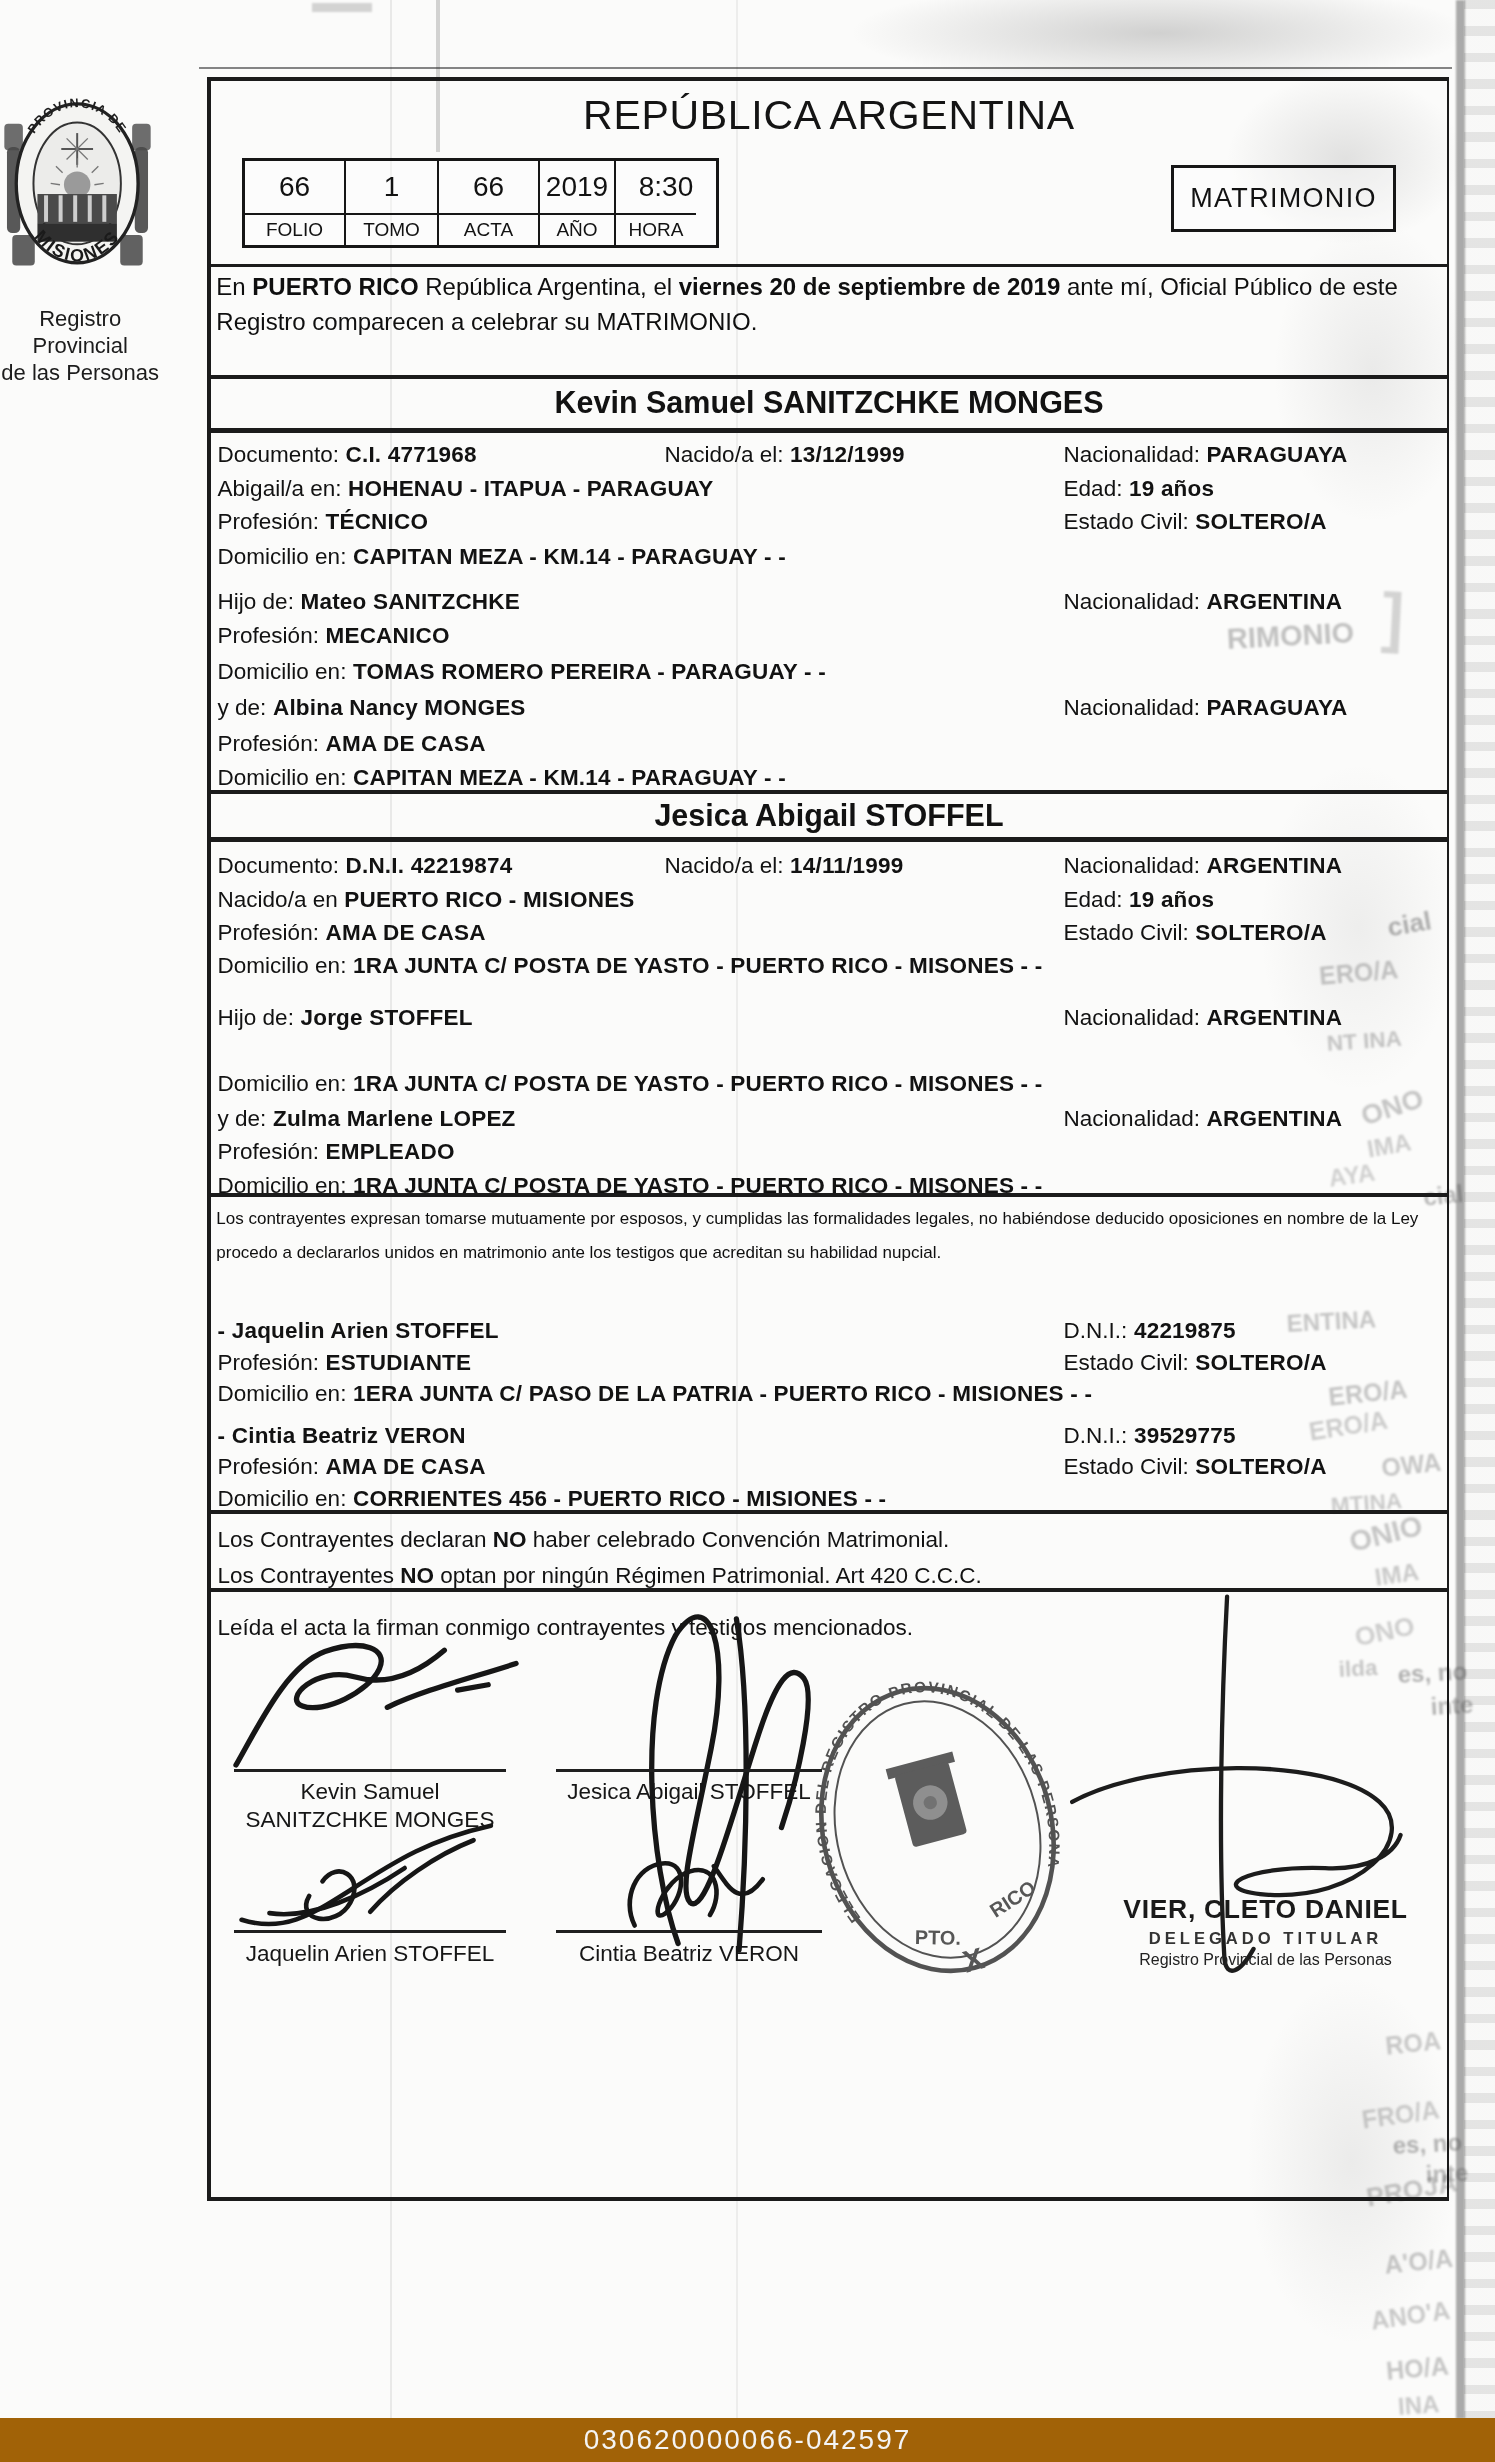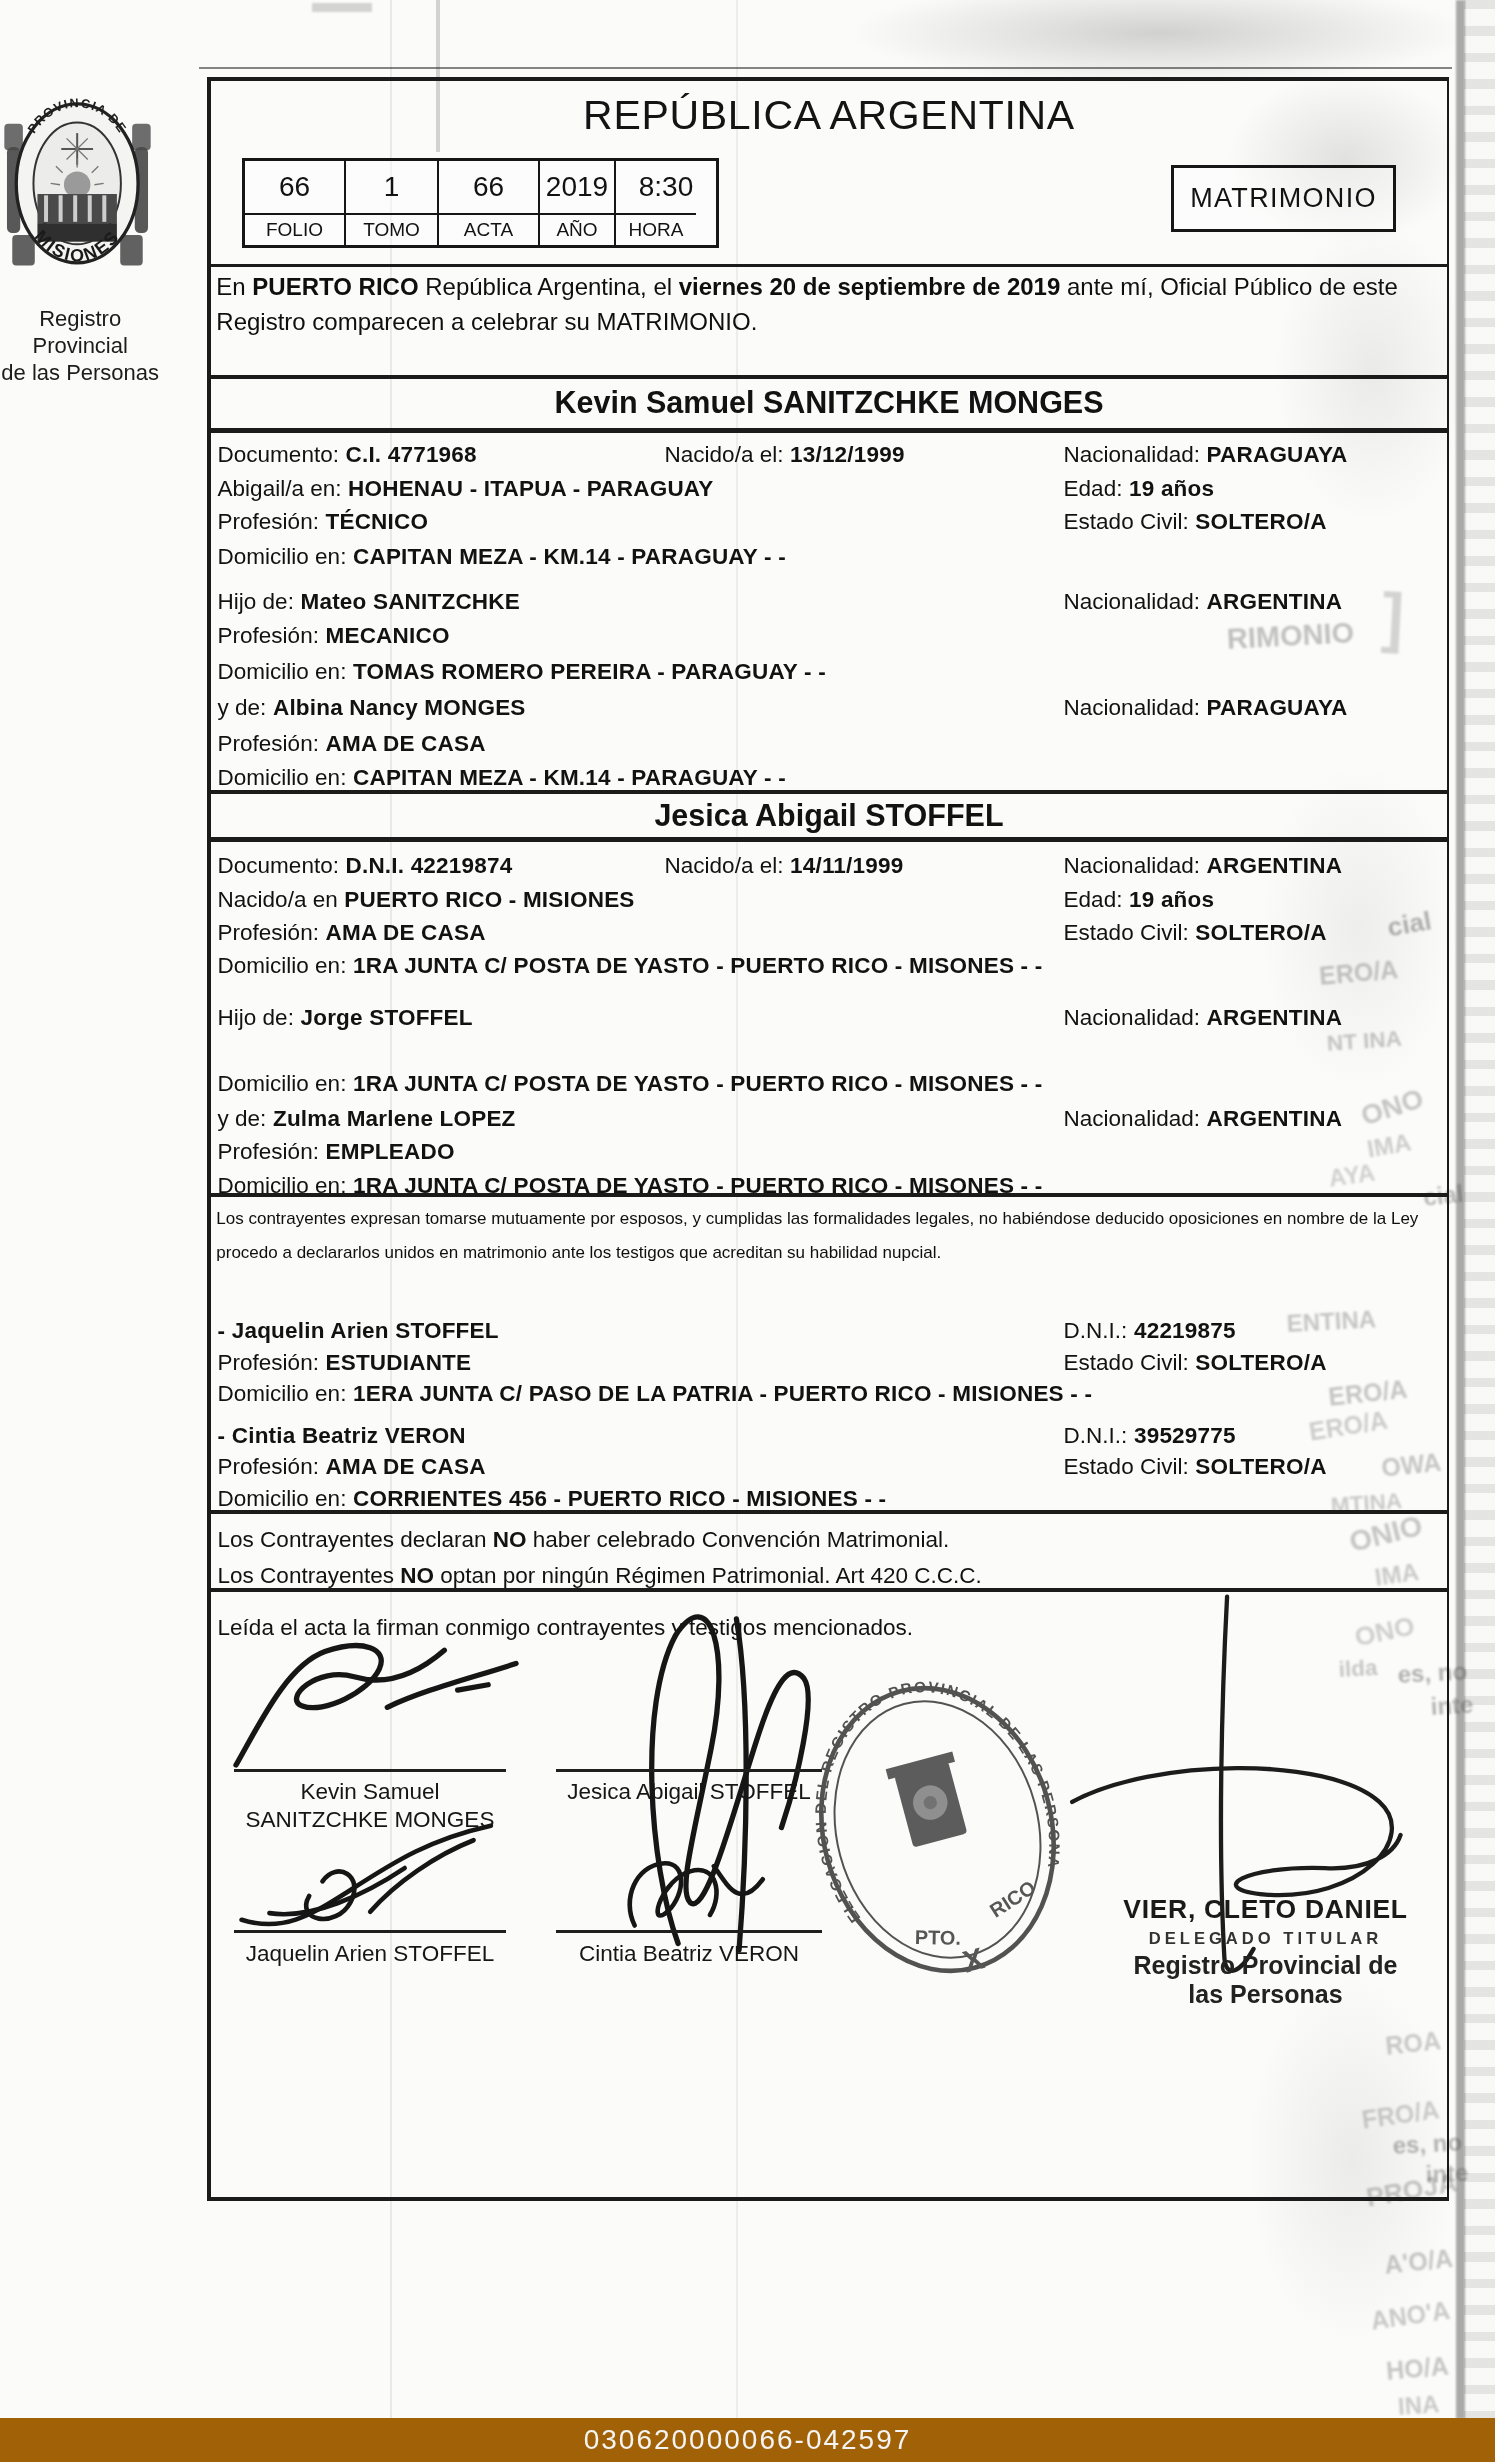--- a/index.html
+++ b/index.html
@@ -52,21 +52,21 @@
   .col-mid{position:absolute;left:447px;}
   .col-right{position:absolute;left:846px;}
   .sig-line{position:absolute;height:3.3px;background:#1f1f1f;}
   .sig-label{position:absolute;text-align:center;font-size:22.5px;line-height:28px;color:#161616;}
   .sig-svg{position:absolute;}
   .official-name{position:absolute;left:912px;top:1813px;width:285px;text-align:center;
                  font-size:26.5px;font-weight:700;letter-spacing:0.7px;color:#1a1a1a;}
   .official-role{position:absolute;left:912px;top:1848px;width:285px;text-align:center;
                  font-size:16.6px;font-weight:700;letter-spacing:4px;color:#333;filter:blur(0.3px);}
   .official-office{position:absolute;left:912px;top:1870px;width:285px;text-align:center;
-                 font-size:25px;font-weight:700;color:#222;filter:blur(0.3px);}
+                 font-size:16px;font-weight:400;color:#222;filter:blur(0.3px);}
   .barcode-bar{position:absolute;left:0;top:2418px;width:1495px;height:44px;background:#a16207;}
   .barcode-text{display:block;width:100%;text-align:center;color:#f4f4f4;font-size:28px;
                 line-height:44px;letter-spacing:2px;font-family:"Liberation Sans",sans-serif;}
   svg text{font-family:"Liberation Sans",sans-serif;}
 </style>
 </head>
 <body>
 
 <div class="page">
 

